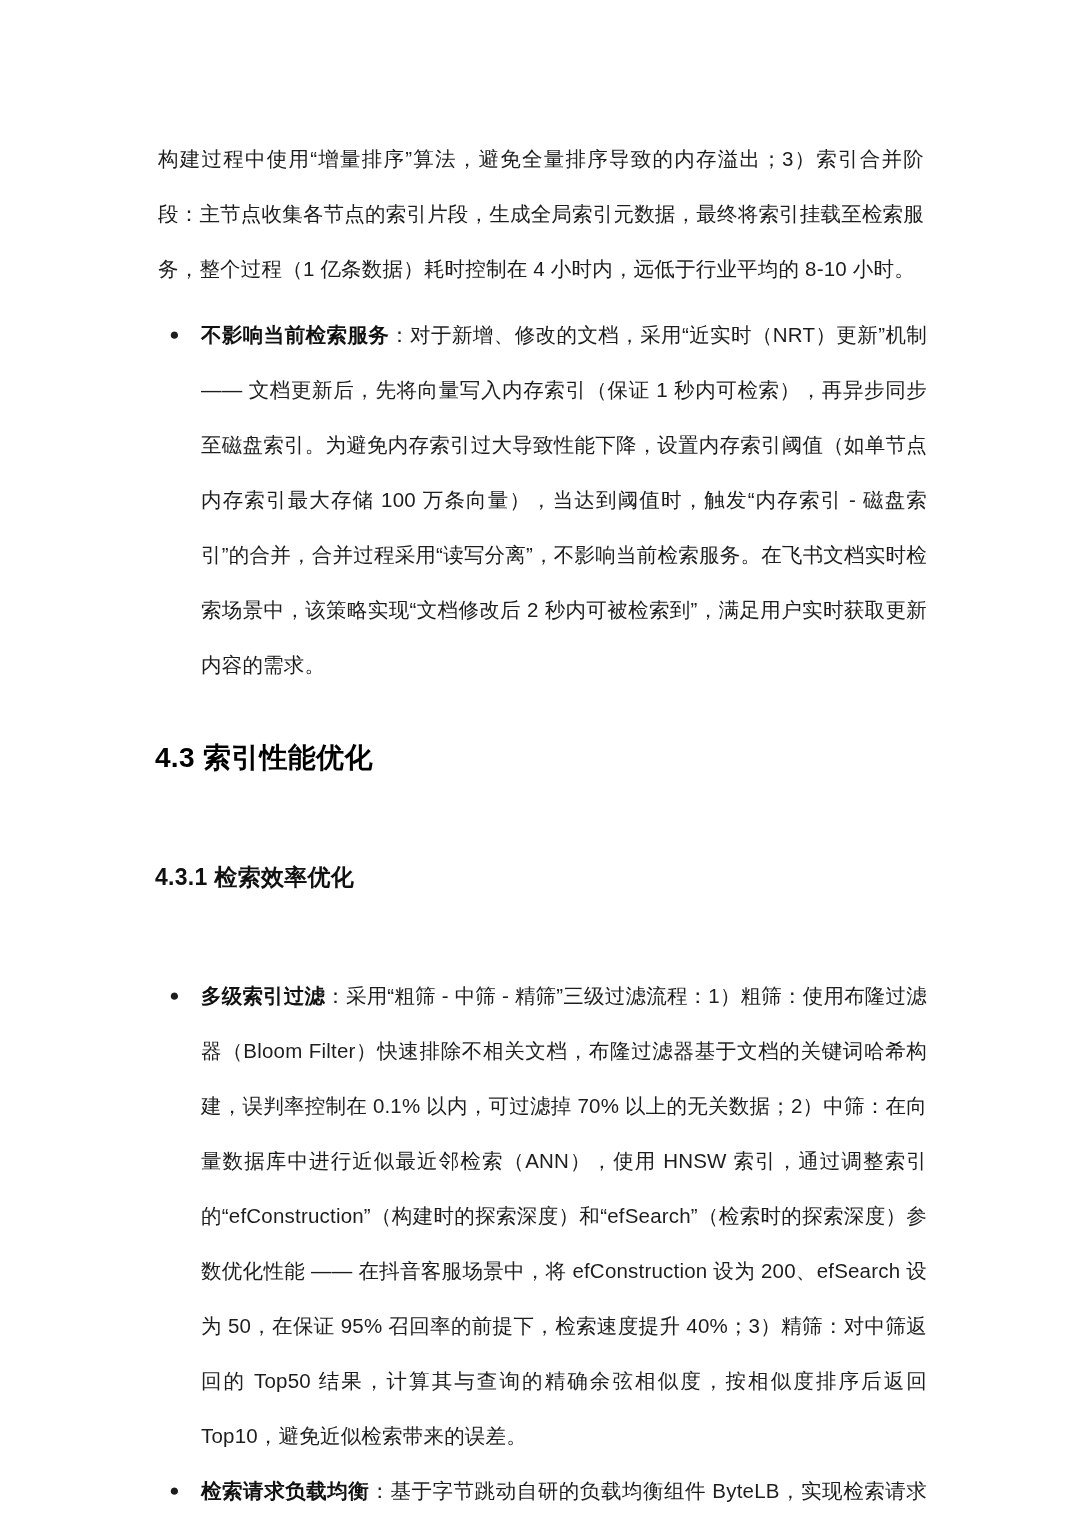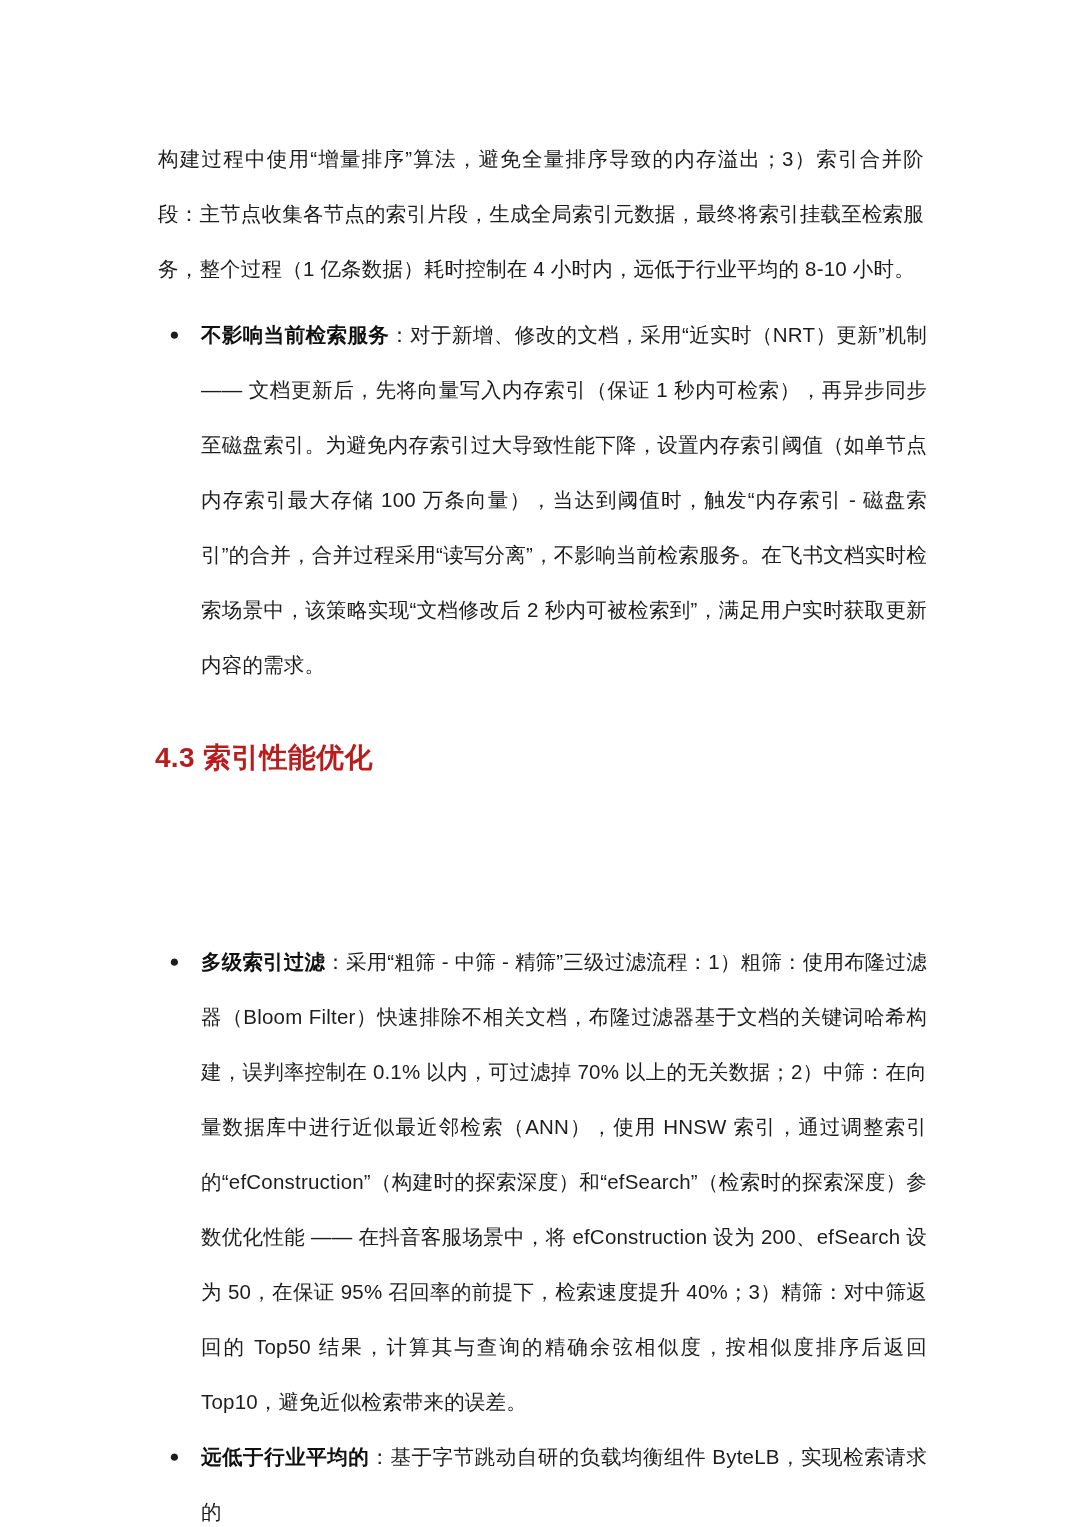--- a/index.html
+++ b/index.html
@@ -65,21 +65,21 @@
   }
   .lead {
     font-weight: bold;
     color: #111111;
   }
   h2.heading-2 {
     margin: 0;
     font-size: 28px;
     font-weight: bold;
     line-height: 40px;
-    color: #b91c1c;
+    color: #000000;
     letter-spacing: 0.3px;
   }
   h3.heading-3 {
     margin: 0;
     font-size: 23px;
     font-weight: bold;
     line-height: 34px;
     color: #111111;
     letter-spacing: 0.3px;
   }
@@ -103,26 +103,27 @@
         <span class="bullet-dot">●</span><span class="lead">不影响当前检索服务</span><span>：对于新增、修改的文档，采用“近实时（NRT）更新”机制 —— 文档更新后，先将向量写入内存索引（保证 1 秒内可检索），再异步同步至磁盘索引。为避免内存索引过大导致性能下降，设置内存索引阈值（如单节点内存索引最大存储 100 万条向量），当达到阈值时，触发“内存索引 - 磁盘索引”的合并，合并过程采用“读写分离”，不影响当前检索服务。在飞书文档实时检索场景中，该策略实现“文档修改后 2 秒内可被检索到”，满足用户实时获取更新内容的需求。</span>
       </li>
     </ul>
 
     <div class="sp-list-to-h2"></div>
 
     <h2 class="heading-2">4.3  索引性能优化</h2>
 
     <div class="sp-h2-to-h3"></div>
 
+    <h3 class="heading-3">4.3.1  检索效率优化</h3>
 
     <div class="sp-h3-to-list"></div>
 
     <ul class="bullet-list">
       <li class="bullet-item">
         <span class="bullet-dot">●</span><span class="lead">多级索引过滤</span><span>：采用“粗筛 - 中筛 - 精筛”三级过滤流程：1）粗筛：使用布隆过滤器（Bloom Filter）快速排除不相关文档，布隆过滤器基于文档的关键词哈希构建，误判率控制在 0.1% 以内，可过滤掉 70% 以上的无关数据；2）中筛：在向量数据库中进行近似最近邻检索（ANN），使用 HNSW 索引，通过调整索引的“efConstruction”（构建时的探索深度）和“efSearch”（检索时的探索深度）参数优化性能 —— 在抖音客服场景中，将 efConstruction 设为 200、efSearch 设为 50，在保证 95% 召回率的前提下，检索速度提升 40%；3）精筛：对中筛返回的 Top50 结果，计算其与查询的精确余弦相似度，按相似度排序后返回 Top10，避免近似检索带来的误差。</span>
       </li>
       <li class="bullet-item">
-        <span class="bullet-dot">●</span><span class="lead">远低于行业平均的</span><span>：基于字节跳动自研的负载均衡组件 ByteLB，实现检索请求的</span>
+        <span class="bullet-dot">●</span><span class="lead">检索请求负载均衡</span><span>：基于字节跳动自研的负载均衡组件 ByteLB，实现检索请求的</span>
       </li>
     </ul>
 
   </div>
 </div>
 
 </body></html>

